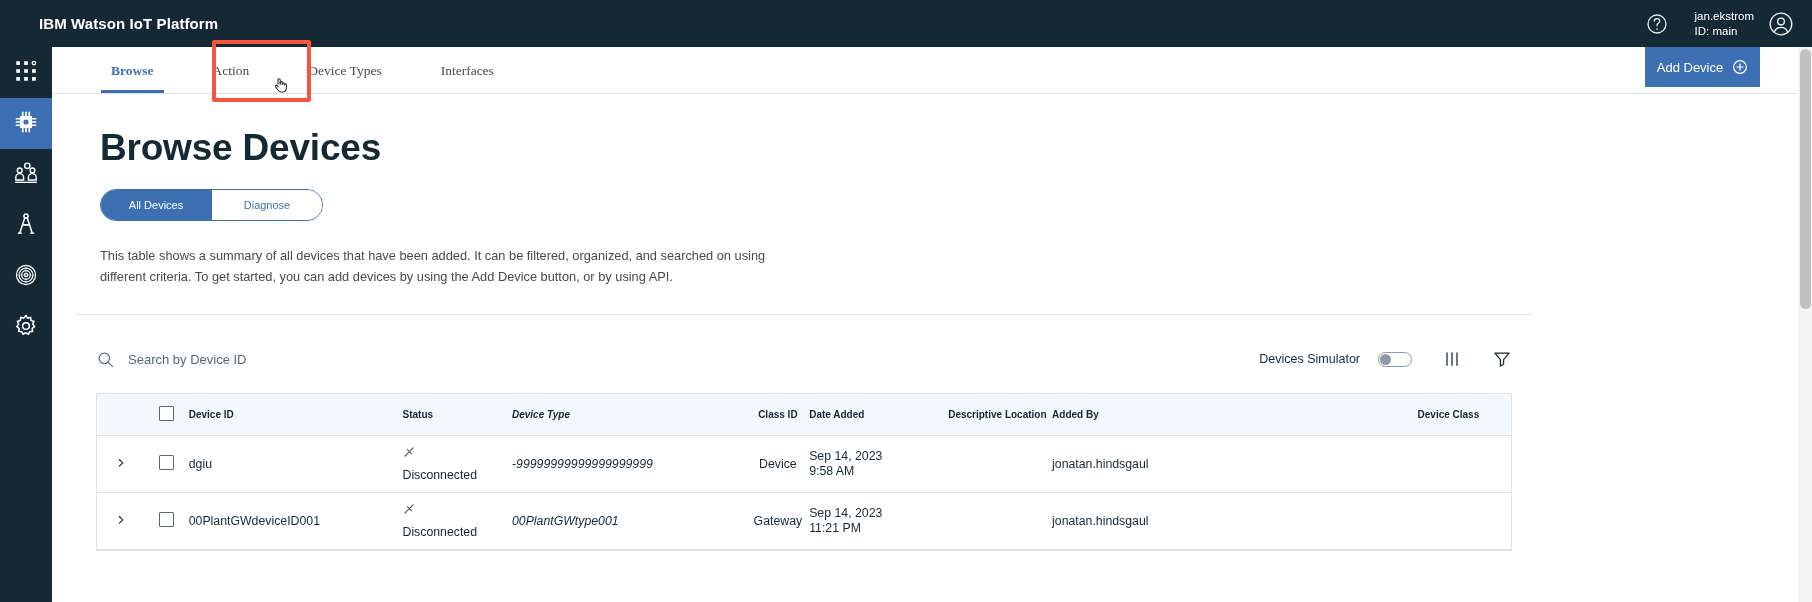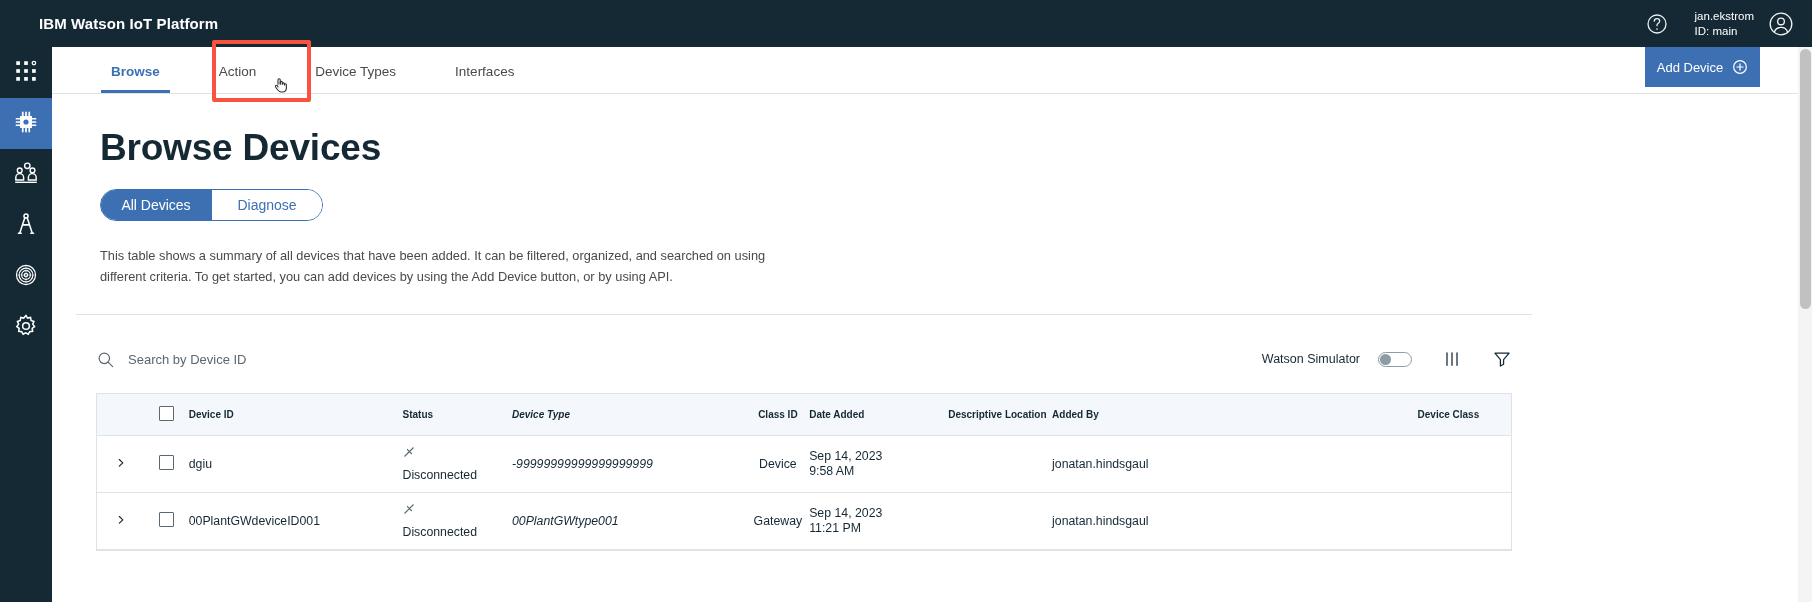--- a/index.html
+++ b/index.html
@@ -63,20 +63,21 @@
     display: flex; align-items: flex-end;
   }
   .tab {
     font-size: 13.5px;
     color: #4a4a4a;
     padding: 0 10px 14px 10px;
     margin-left: 39px;
     cursor: pointer;
     position: relative;
     white-space: nowrap;
+    font-family: Liberation Serif, serif;
   }
   .tab:first-child { margin-left: 49px; }
   .tab.active { color: #3d70b2; font-weight: bold; }
   .tab.active::after {
     content: ""; position: absolute;
     left: 0; right: 0; bottom: 0; height: 3px;
     background: #3d70b2;
   }
 
   
@@ -135,21 +136,21 @@
     display: inline-flex;
     height: 32px;
     border-radius: 16px;
     overflow: hidden;
     border: 1px solid #3d70b2;
     width: 223px;
   }
   .seg-btn {
     flex: 1;
     display: flex; align-items: center; justify-content: center;
-    font-size: 14px;
+    font-size: 11px;
     color: #3d70b2;
     background: #ffffff;
     cursor: pointer;
     border: none;
     font-family: "Liberation Sans", sans-serif;
   }
   .seg-btn.active { background: #3d70b2; color: #ffffff; }
   .seg-btn.active + .seg-btn { border-left: 1px solid #3d70b2; }
 
   .desc {
@@ -419,21 +420,21 @@
       <span class="search-icon">
         <svg viewBox="0 0 24 24" fill="none" stroke="#5a6872" stroke-width="1.5">
           <circle cx="10.5" cy="10.5" r="6.6"></circle>
           <path d="M15.3 15.3 21 21" stroke-linecap="round"></path>
         </svg>
       </span>
       <input class="search-input" type="text" placeholder="Search by Device ID" style="">
     </div>
 
     <div class="toolbar-right">
-      <span class="sim-label">Watson Simulator</span>
+      <span class="sim-label">Devices Simulator</span>
       <span class="toggle">
         <span class="knob"></span>
       </span>
       <span class="tbl-icon">
         <svg viewBox="0 0 24 24" fill="none" stroke="#152935" stroke-width="1.5">
           <path d="M6 4.5v15M12 4.5v15M18 4.5v15" stroke-linecap="round"></path>
         </svg>
       </span>
       <span class="tbl-icon">
         <svg viewBox="0 0 24 24" fill="none" stroke="#152935" stroke-width="1.5" stroke-linejoin="round">

